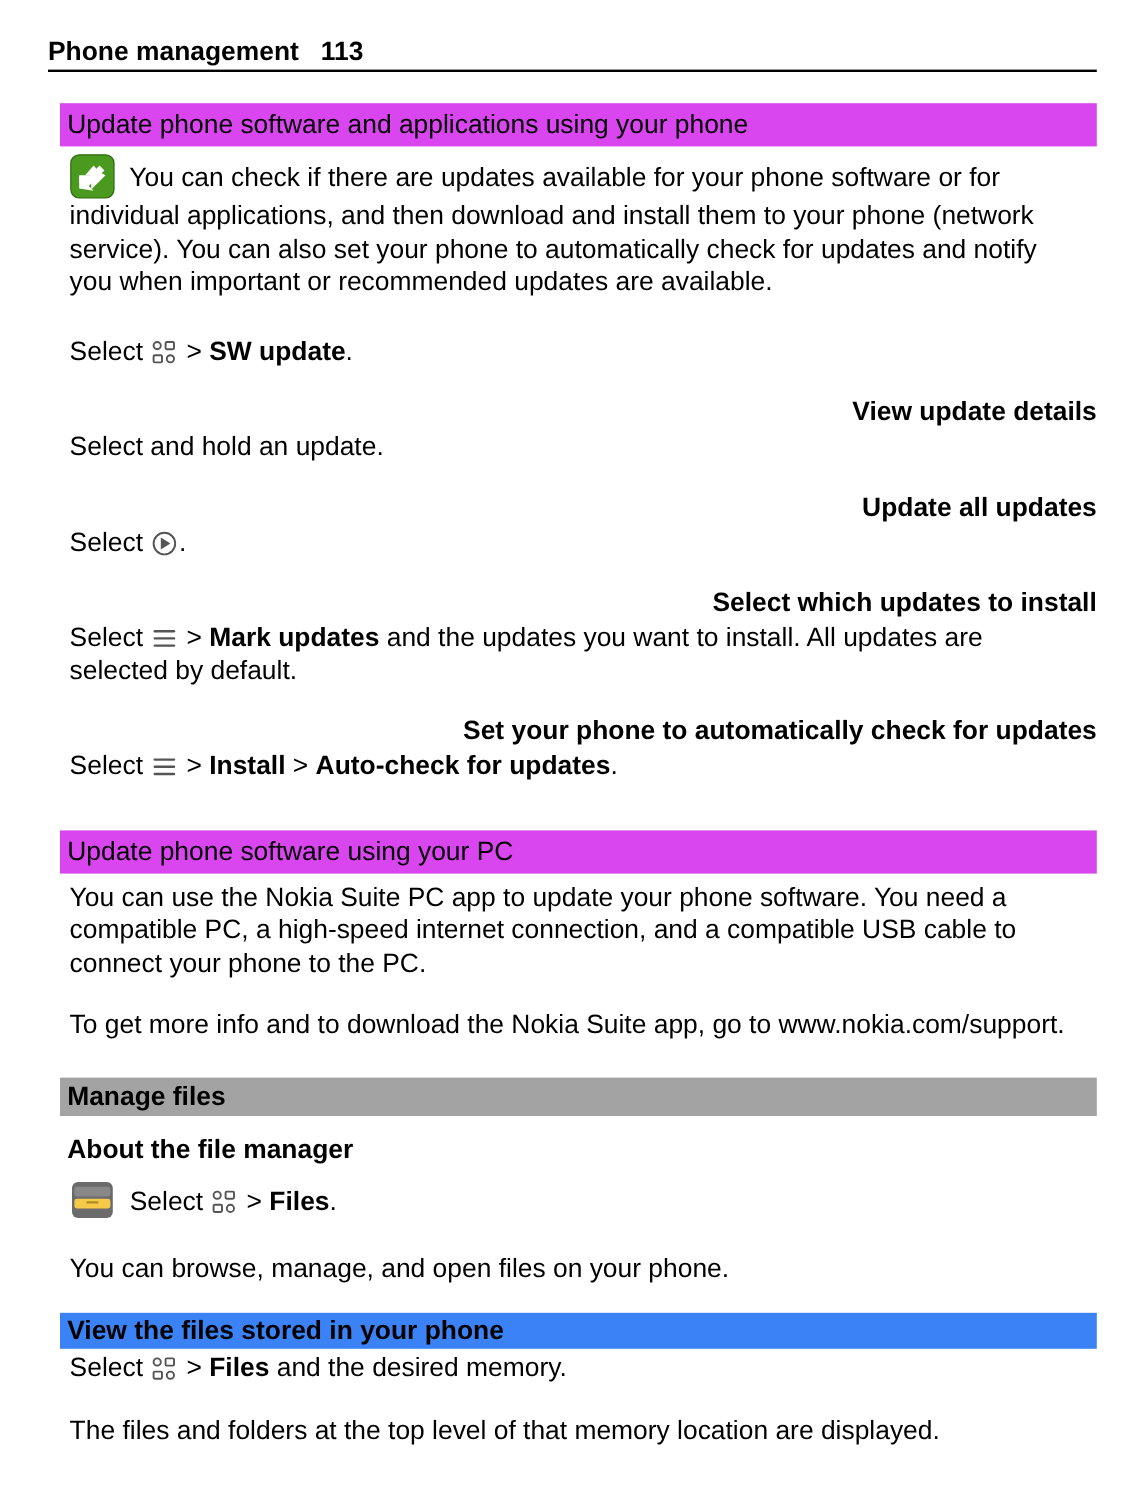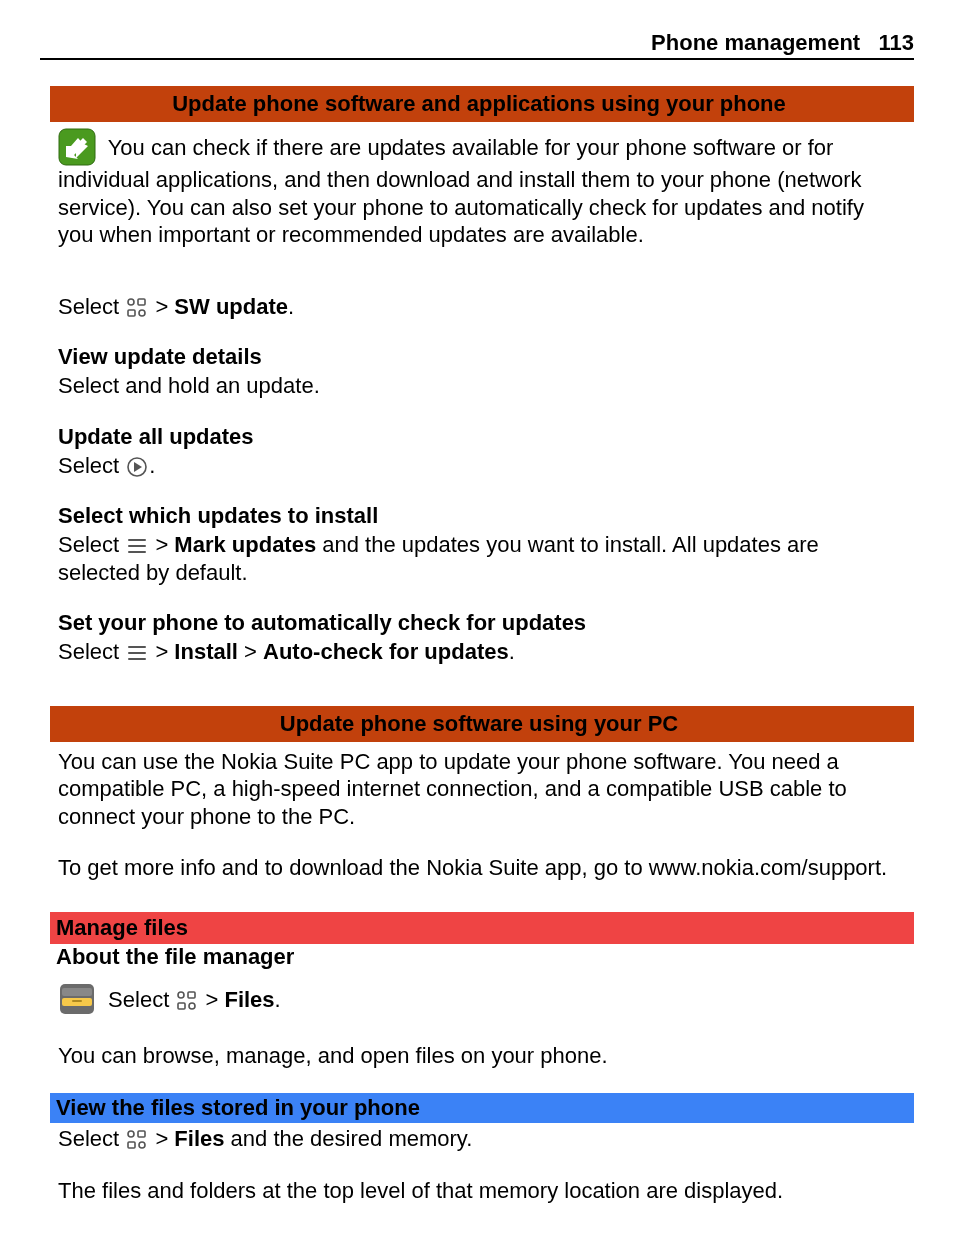--- a/index.html
+++ b/index.html
@@ -12,49 +12,48 @@
   }
   .page {
     padding: 30px 40px 40px 40px;
     box-sizing: border-box;
     width: 954px;
   }
   .header-line {
     border-bottom: 2px solid #000;
     padding-bottom: 2px;
     margin-bottom: 26px;
-    text-align: right;
     font-weight: bold;
     font-size: 22px;
   }
   .section-bar {
-    background: #c2410c;
-    font-weight: bold;
+    background: #d946ef;
+    font-weight: normal;
     font-size: 22px;
     padding: 5px 12px 5px 6px;
     margin-top: 8px;
     margin-bottom: 6px;
     margin-left: 10px;
-    text-align: center;
   }
   .major-bar {
-    background: #ef4444;
+    background: #a3a3a3;
     font-weight: bold;
     font-size: 22px;
     padding: 3px 12px 3px 6px;
     margin-top: 30px;
     margin-left: 10px;
   }
   .sub-bold {
     font-weight: bold;
     font-size: 22px;
     margin-top: 24px;
     margin-bottom: 2px;
     padding-left: 18px;
     display:block;
+    text-align:right;
   }
   .sub-bold-bar {
     font-weight: bold;
     font-size: 22px;
     padding: 2px 12px 2px 6px;
     background: #3b82f6;
     margin-top: 24px;
     margin-bottom: 2px;
     margin-left: 10px;
   }
@@ -84,21 +83,21 @@
     display: inline-block;
     vertical-align: -11px;
     width: 38px;
     height: 38px;
     margin-right: 6px;
   }
   .sub-bold-nobar {
     font-weight: bold;
     font-size: 22px;
     margin-left: 16px;
-    margin-top: 0;
+    margin-top: 15px;
   }
 </style>
 </head>
 <body>
 
 <div class="page">
 
   <div class="header-line">
     <span>Phone management</span>&nbsp;&nbsp;
     <span>113</span>
@@ -117,21 +116,21 @@
         <path d="M27 11 L14 24 L10 20 L10 30 L20 30 L16 26 L29 13 Z" fill="#fff" opacity="0"></path>
         <path d="M12 28 L12 18 L22 18 L18 14 L30 14 L30 26 L26 22 L26 28 Z" fill="#fff" opacity="0"></path>
 
         <path d="M28 10 L14 24 L18 28 L8 30 L10 20 L14 24 Z" fill="none"></path>
         <path d="M9 29 L9 19 L13 23 L25 11 L29 15 L17 27 L21 31 Z" fill="#ffffff" opacity="0"></path>
         <path d="M7 30 L7 20 L11 24 L24 11 L28 15 L15 28 L19 32 Z" fill="#fff" transform="translate(1 -1)"></path>
       </svg>
     </span><span> You can check if there are updates available for your phone software or for individual applications, and then download and install them to your phone (network service). You can also set your phone to automatically check for updates and notify you when important or recommended updates are available.</span>
   </div>
 
-  <div class="body-text" style="margin-top:44px">
+  <div class="body-text" style="margin-top:30px">
     <span>Select </span><span class="icon">
       <svg viewBox="0 0 22 22" width="22" height="22">
         <g fill="none" stroke="#555" stroke-width="1.6">
           <circle cx="5" cy="5" r="3"></circle>
             <rect x="12" y="2" width="7" height="6" rx="1"></rect>
           <rect x="2" y="13" width="7" height="6" rx="1"></rect>
             <circle cx="16" cy="16" r="3"></circle>
         </g>
       </svg>
     </span><span> &gt; </span><span class="inline-bold">SW update</span><span>.</span>

